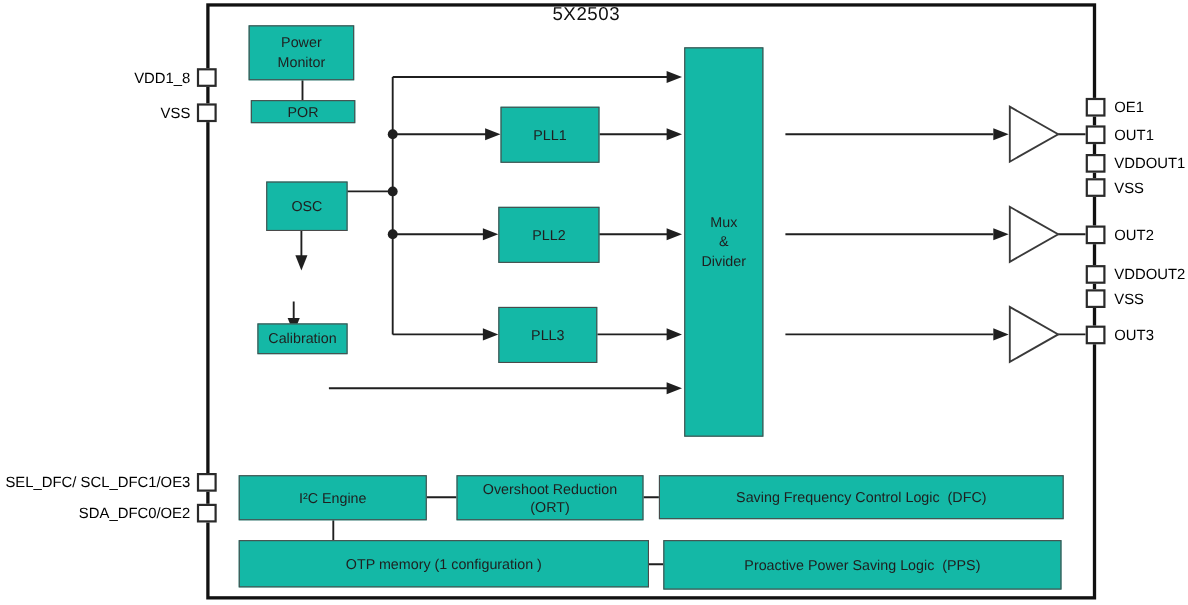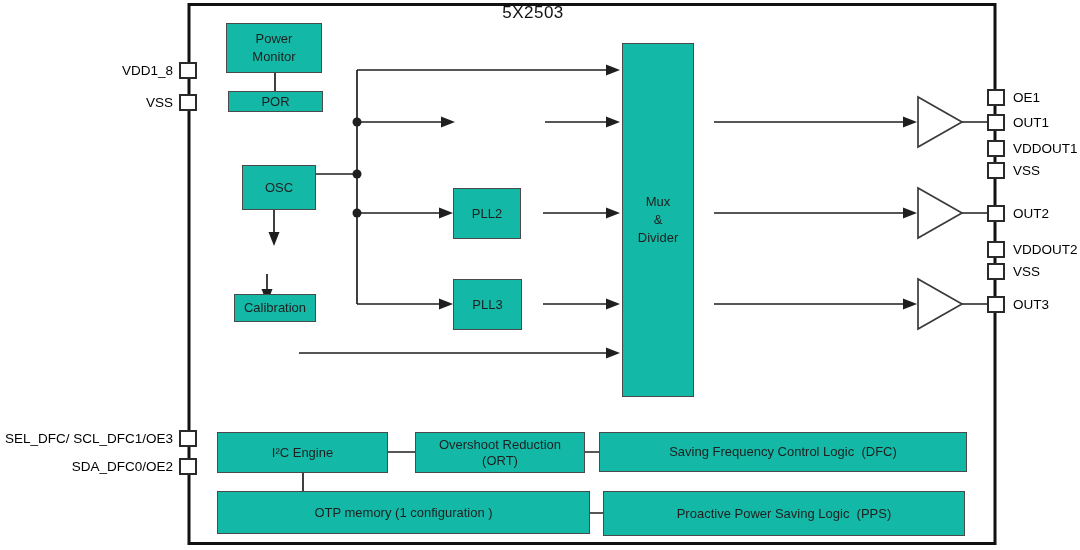--- a/index.html
+++ b/index.html
@@ -93,22 +93,23 @@
     </g>
   </svg>
 
   <div class="title">5X2503</div>
 
   <div class="box lh18" style="left:226px;top:23px;width:96px;height:50px;">Power
 Monitor</div>
   <div class="box" style="left:228px;top:91px;width:95px;height:21px;">POR</div>
   <div class="box" style="left:242px;top:165px;width:74px;height:45px;">OSC</div>
   <div class="box" style="left:234px;top:246px;width:82px;height:28px;margin-top:48px;">Calibration</div>
-  <div class="box" style="left:453px;top:188px;width:68px;height:51px;">PLL2</div>
-  <div class="box" style="left:453px;top:279px;width:69px;height:51px;">PLL3</div>
+  <div class="box" style="left:455px;top:97px;width:90px;height:51px;">PLL1</div>
+  <div class="box" style="left:453px;top:188px;width:92px;height:51px;">PLL2</div>
+  <div class="box" style="left:453px;top:279px;width:90px;height:51px;">PLL3</div>
   <div class="box lh18" style="left:622px;top:43px;width:72px;height:354px;">Mux
 &amp;
 Divider</div>
   <div class="box" style="left:217px;top:432px;width:171px;height:41px;">I²C Engine</div>
   <div class="box" style="left:415px;top:432px;width:170px;height:41px;">Overshoot Reduction
 (ORT)</div>
   <div class="box" style="left:599px;top:432px;width:368px;height:40px;">Saving Frequency Control Logic  (DFC)</div>
   <div class="box" style="left:217px;top:491px;width:373px;height:43px;">OTP memory (1 configuration )</div>
   <div class="box" style="left:603px;top:491px;width:362px;height:45px;">Proactive Power Saving Logic  (PPS)</div>
 

